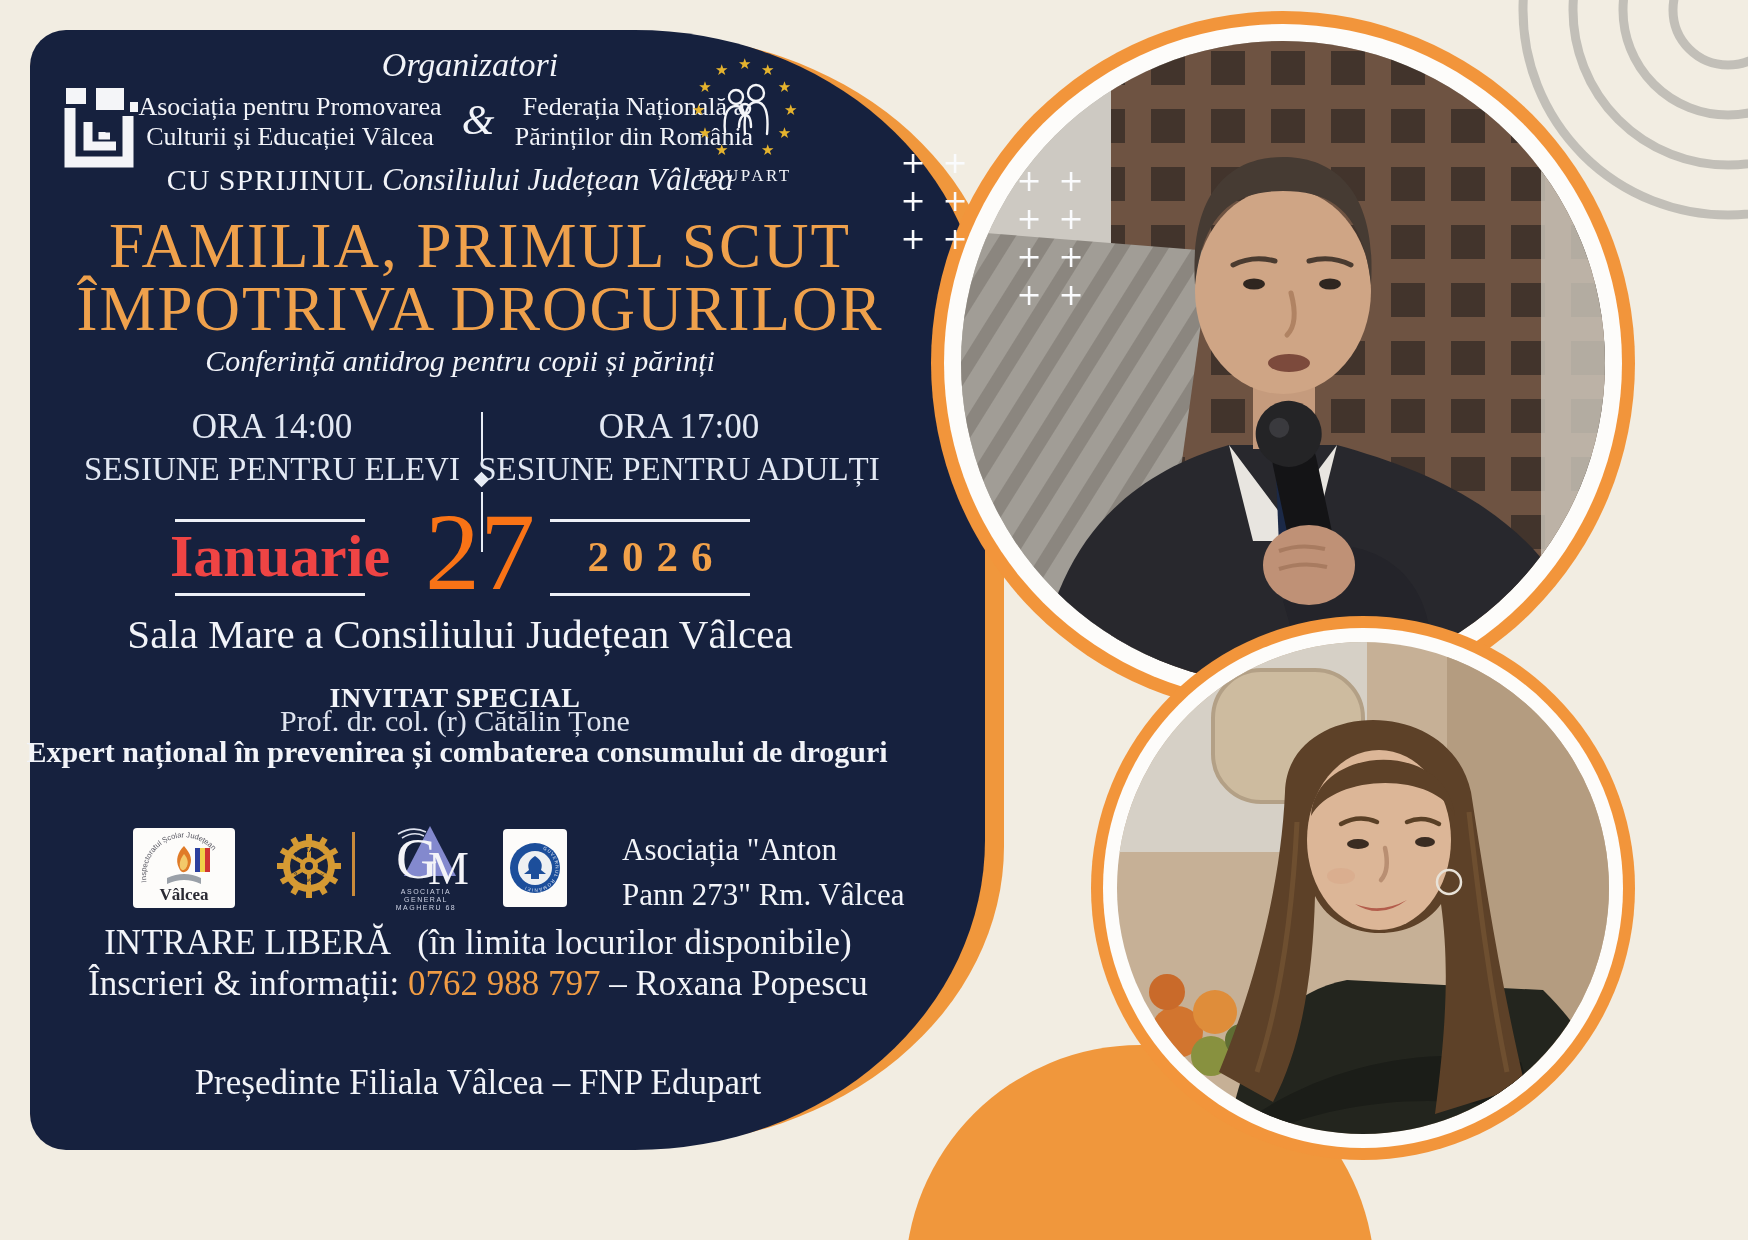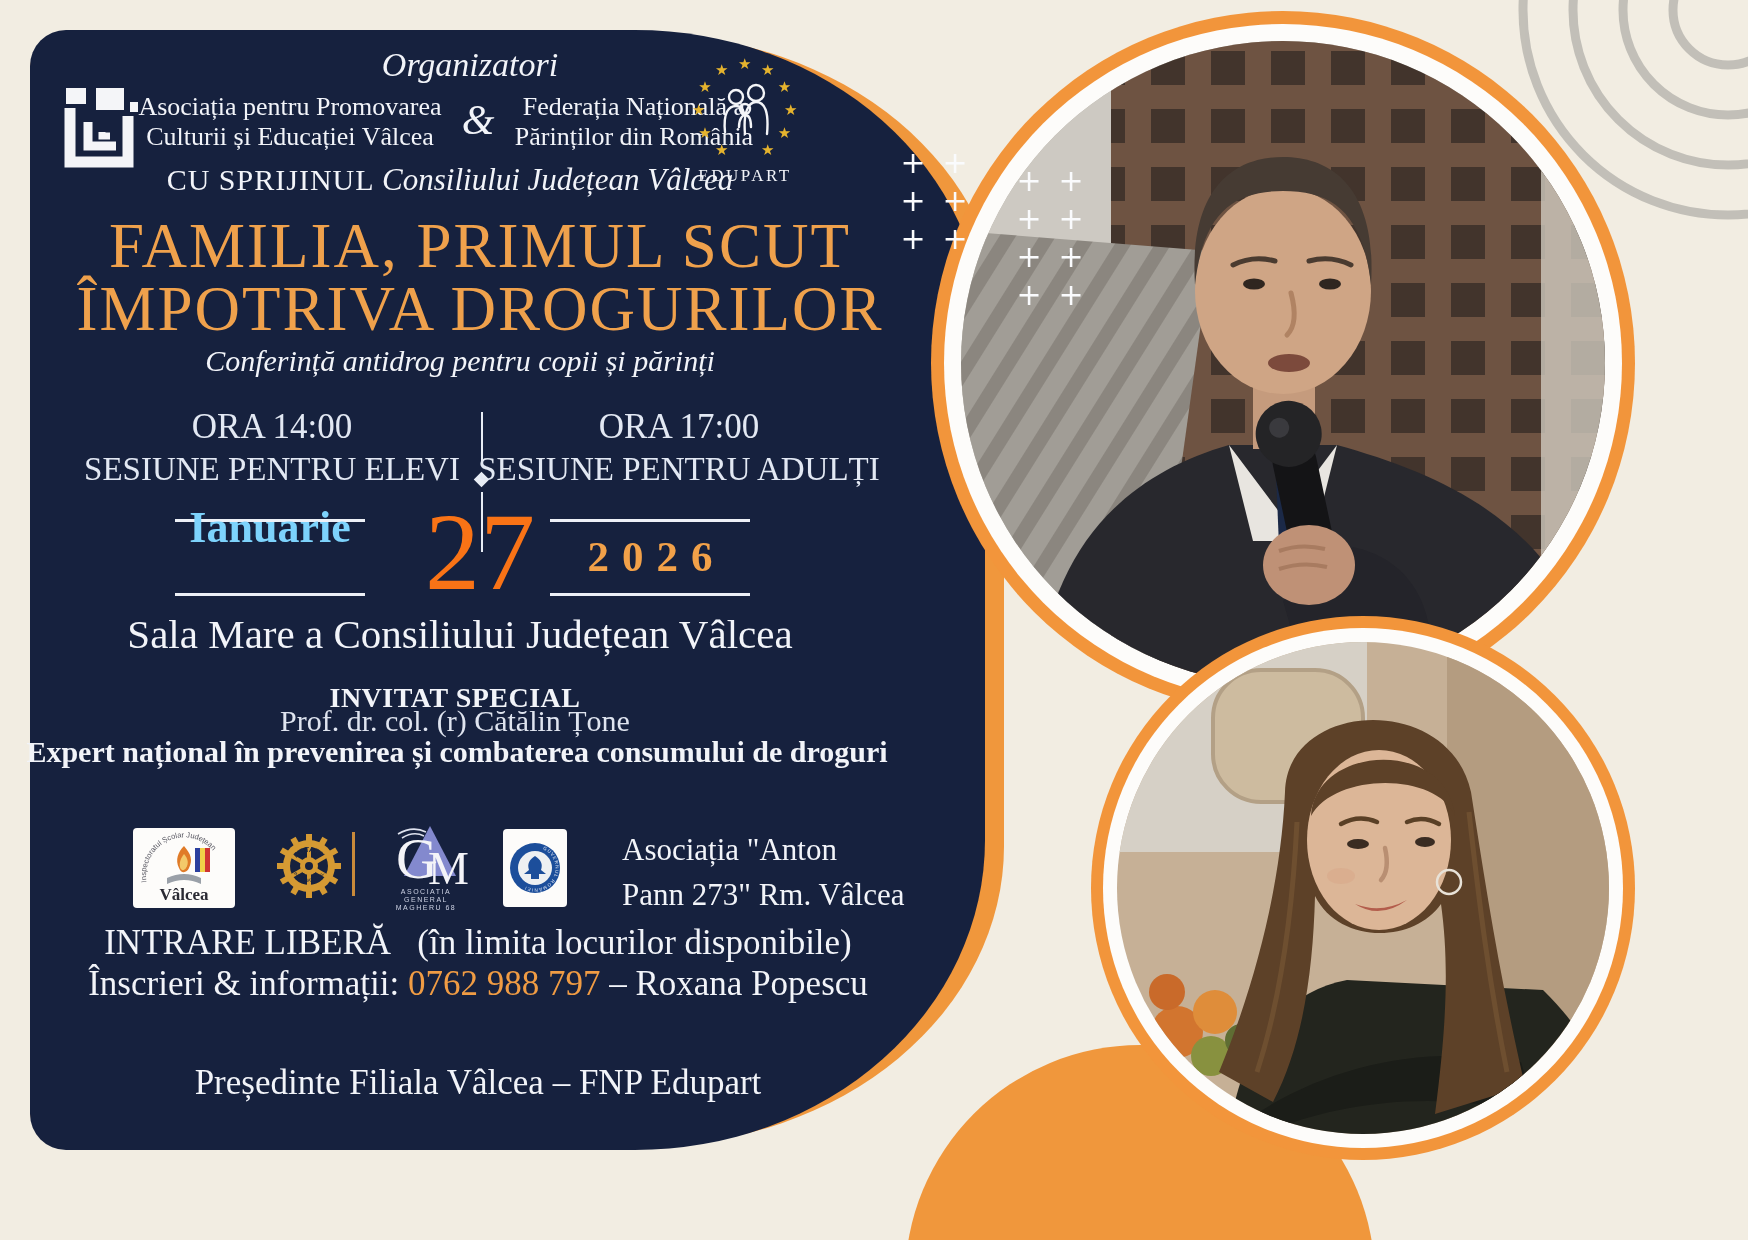--- a/index.html
+++ b/index.html
@@ -40,21 +40,21 @@
   .sess-label{font-size:33px;line-height:36px;margin-top:5px;}
   .sess-left{left:32px;top:378px;width:420px;}
   .sess-right{left:434px;top:378px;width:430px;}
   .vline{left:451px;width:2px;background:#E8EDF5;}
   .vline.a{top:382px;height:54px;}
   .vline.b{top:462px;height:60px;}
   .diamond{left:446px;top:444px;width:11px;height:11px;background:#E8EDF5;transform:rotate(45deg);}
   .dline{height:3px;background:#EDF0F6;}
   .dl-ma{left:145px;top:489px;width:190px;} .dl-mb{left:145px;top:563px;width:190px;}
   .dl-ya{left:520px;top:489px;width:200px;} .dl-yb{left:520px;top:563px;width:200px;}
-  .month{left:140px;top:472px;width:200px;font-size:44px;font-weight:bold;color:#7dd3fc;}
+  .month{left:140px;top:492px;width:200px;font-size:60px;font-weight:bold;color:#ef4444;}
   .day{left:360px;top:466px;width:180px;font-size:110px;line-height:112px;color:#f97316;}
   .year{left:515px;top:502px;width:210px;font-size:43px;font-weight:bold;letter-spacing:13px;color:#F2A149;text-indent:13px;}
   .venue{left:-10px;top:580px;width:880px;font-size:41px;}
   .guest-h{left:-15px;top:644px;width:880px;font-size:28px;font-weight:bold;letter-spacing:.5px;margin-top:8px;}
   .guest-n{left:-15px;top:674px;width:880px;font-size:30px;color:#DFE4EF;}
   .guest-d{left:-13px;top:705px;width:880px;font-size:30px;font-weight:bold;}
   .part-h{left:-17px;top:750px;width:880px;font-style:italic;font-size:33px;}
   .logo-isj{left:103px;top:798px;}
   .logo-rot{left:246px;top:803px;}
   .logo-sep{left:322px;top:802px;width:3px;height:64px;background:#C98A3A;}

